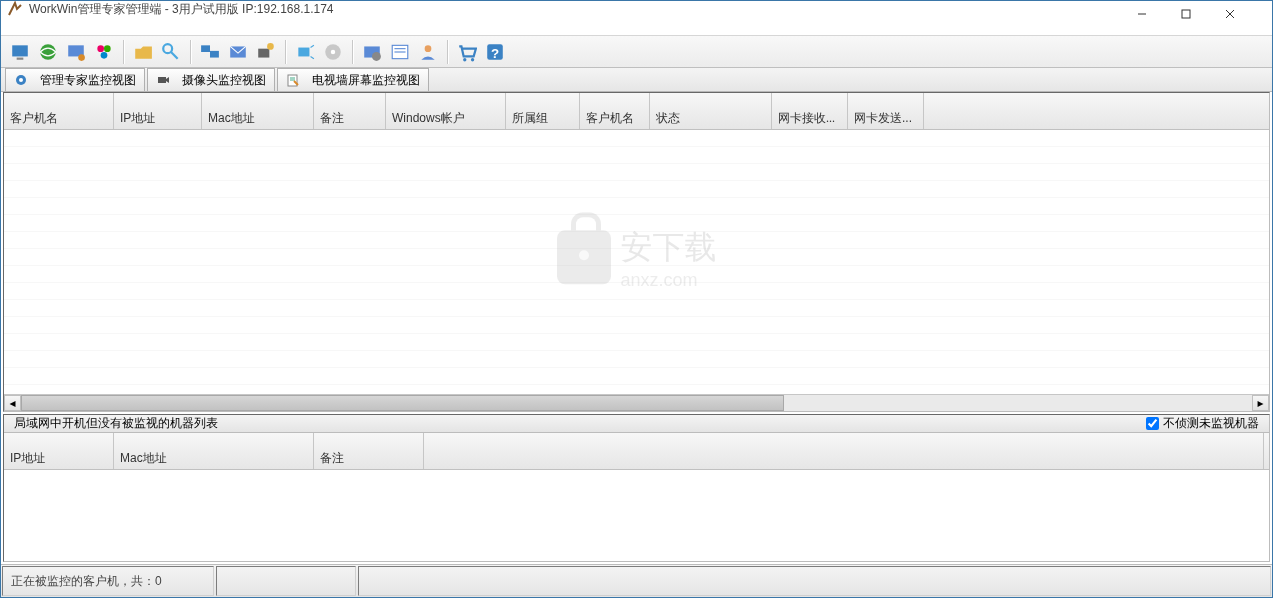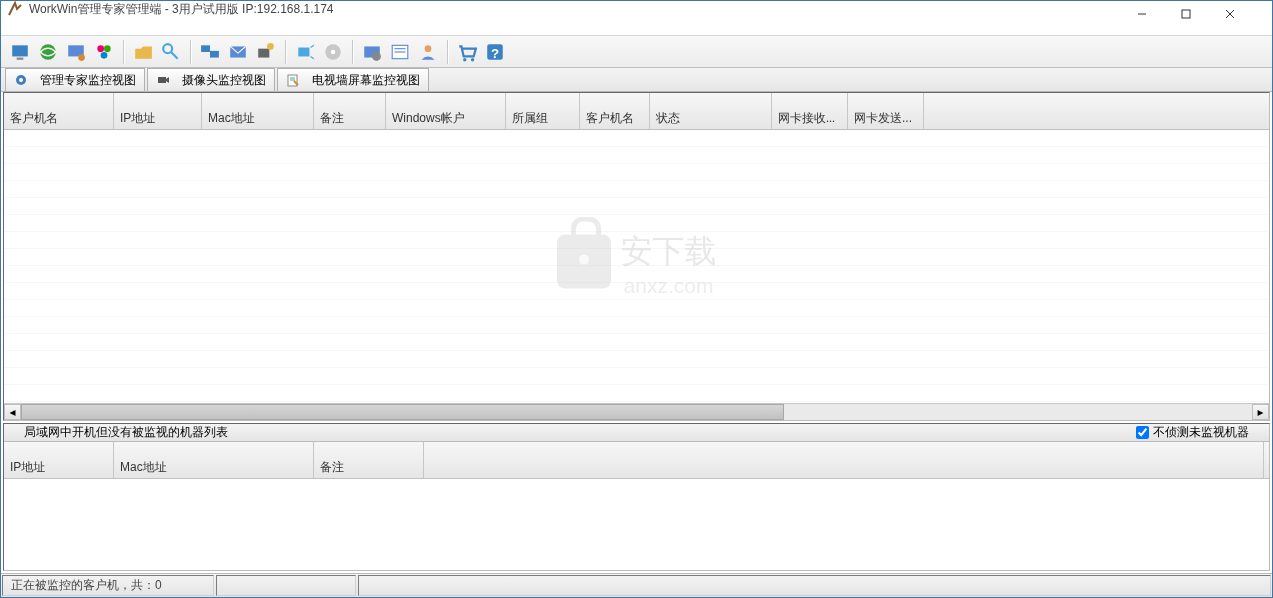--- a/index.html
+++ b/index.html
@@ -104,21 +104,20 @@
     #ffffff 0 16px,
     #f7f7f7 16px 17px
   );
   position: relative;
 }
 .watermark {
   position: absolute;
   top: 50%; left: 50%;
   transform: translate(-50%,-55%);
   opacity: 0.22;
-  text-align: center;
   color: #888;
   pointer-events: none;
 }
 .watermark .lock {
   width: 54px; height: 54px;
   background: #a8a8a8;
   border-radius: 8px;
   margin: 0 auto 4px;
   position: relative;
 }
@@ -133,21 +132,21 @@
 }
 .watermark .lockdot {
   position: absolute;
   top: 20px; left: 22px;
   width: 10px; height: 10px;
   background: #e8e8e8;
   border-radius: 50%;
 }
 .watermark-text { display: flex; gap: 10px; align-items: center; }
 .watermark-big { font-size: 32px; font-family: "SimHei","Microsoft YaHei"; color:#999; }
-.watermark-sub { font-size: 21px; color:#aaa; }
+.watermark-sub { font-size: 18px; color:#aaa; }
 
 .hscroll {
   height: 17px;
   background: #f0f0f0;
   border-top: 1px solid #c6c6c6;
   display: flex;
 }
 .hscroll .arrow {
   width: 17px; height: 16px;
   background: linear-gradient(#f6f6f6,#e2e2e2);
@@ -176,36 +175,36 @@
   border: 1px inset #bcbcbc;
   display: flex;
   flex-direction: column;
 }
 .bottom-header {
   height: 18px;
   background: linear-gradient(#f4f4f4,#e4e4e4);
   border-bottom: 1px solid #bcbcbc;
   display: flex;
   align-items: center;
-  padding: 0 20px;
+  padding: 0 10px;
 }
 .bottom-header .label { flex: 1; }
 .bottom-header label.chk { display: flex; align-items: center; gap: 4px; cursor: pointer; }
 .bottom-grid {
   flex: 1;
   display: flex;
   flex-direction: column;
 }
 .bottom-grid .grid-body {
   background: #fff;
 }
 
 
 .statusbar {
-  height: 24px;
+  height: 33px;
   background: linear-gradient(#f4f4f4,#e4e4e4);
   border-top: 1px solid #bcbcbc;
   display: flex;
   align-items: stretch;
 }
 .status-cell {
   border: 1px inset #d0d0d0;
   margin: 1px;
   padding: 1px 8px;
   display: flex;

